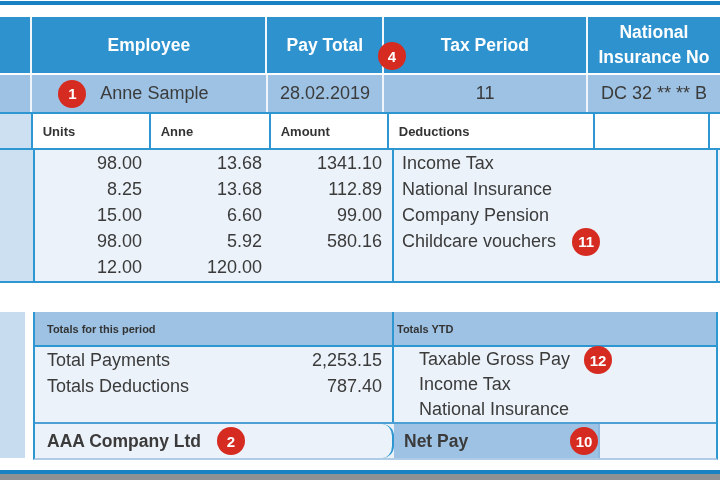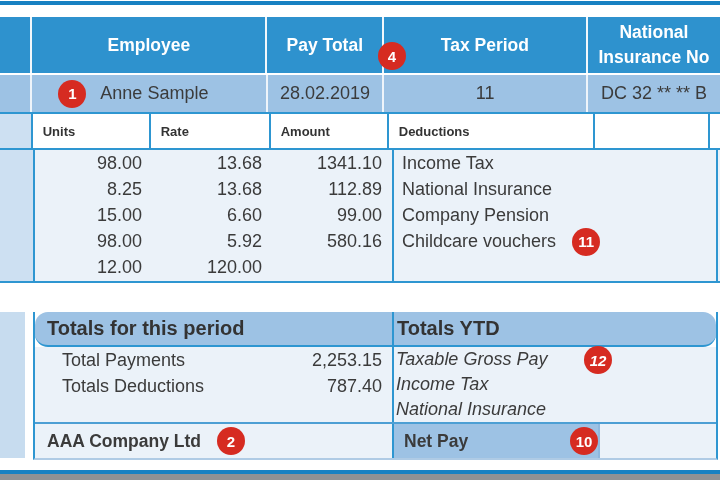--- a/index.html
+++ b/index.html
@@ -45,34 +45,34 @@
   .cr{width:120px;text-align:right;}
   .ca{width:120px;text-align:right;}
   .cd{display:flex;align-items:center;gap:16px;padding-left:20px;}
 
   
   .totals{position:absolute;left:0;top:312px;width:720px;height:148px;}
   .totals-strip{position:absolute;left:0;top:0;width:25px;height:146px;background:#C7DCEF;}
   .totals-table{position:absolute;left:33px;top:0;width:685px;box-sizing:border-box;
                 border-left:2px solid #2E96D1;border-right:2px solid #2E96D1;border-bottom:2px solid #AFCBE5;}
   .t-header{display:flex;height:33px;background:#9DC2E4;border-bottom:2px solid #2E96D1;
-            font-weight:bold;font-size:20px;color:#333;border-radius:13px;}
+            font-weight:bold;font-size:11px;color:#333;}
   .t-header .cell{display:flex;align-items:center;box-sizing:border-box;}
   .th1{width:359px;padding-left:12px;border-right:2px solid #2E96D1;}
   .th2{flex:1;padding-left:3px;}
   .t-body{display:flex;height:75px;background:#EBF2F9;}
-  .tb-left{width:359px;box-sizing:border-box;border-right:2px solid #2E96D1;padding-left:15px;}
+  .tb-left{width:359px;box-sizing:border-box;border-right:2px solid #2E96D1;}
   .tb-right{flex:1;}
   .t-row{display:flex;align-items:center;justify-content:space-between;height:26px;
          padding:0 10px 0 12px;font-size:18px;}
-  .y-row{position:relative;display:flex;align-items:center;height:25px;padding-left:2px;font-size:18px;font-style:italic;}
+  .y-row{position:relative;display:flex;align-items:center;height:25px;padding-left:25px;font-size:18px;}
   .t-sep{height:2px;background:#4D9FD4;}
   .t-bottom{display:flex;height:34px;background:#EBF2F9;font-weight:bold;font-size:17.5px;}
   .tbm1{width:359px;display:flex;align-items:center;gap:16px;box-sizing:border-box;
-        padding-left:12px;border-right:2px solid #2E96D1;}
+        padding-left:12px;border-right:2px solid #2E96D1;border-radius:12px;}
   .tbm2{width:206px;display:flex;align-items:center;gap:10px;box-sizing:border-box;
         padding-left:10px;background:#9DC2E4;border-right:2px solid #8FB8DE;justify-content:space-between;}
   .tbm3{flex:1;}
 
   
   .callout{display:inline-flex;align-items:center;justify-content:center;flex-shrink:0;
            width:28px;height:28px;border-radius:50%;background:#D62B21;color:#ffffff;
            font-weight:bold;font-size:15px;line-height:1;}
   .callout-paydate{position:absolute;left:378px;top:42px;z-index:5;}
   .callout-ytd{position:absolute;left:190px;top:-1px;}
@@ -103,21 +103,21 @@
         <span>Anne Sample</span>
       </div>
       <div class="cell c2">28.02.2019</div>
       <div class="cell c3">11</div>
       <div class="cell c4">DC 32 ** ** B</div>
     </div>
 
     <div class="sub-row">
       <div class="cell s0"></div>
       <div class="cell s1">Units</div>
-      <div class="cell s2">Rate</div>
+      <div class="cell s2">Anne</div>
       <div class="cell s3">Amount</div>
       <div class="cell s4">Deductions</div>
       <div class="cell s5"></div>
       <div class="cell s6"></div>
     </div>
 
     <div class="body-rows">
       <div class="body-strip"></div>
       <div class="vline-ded"></div>
       <div class="vline-right"></div>

